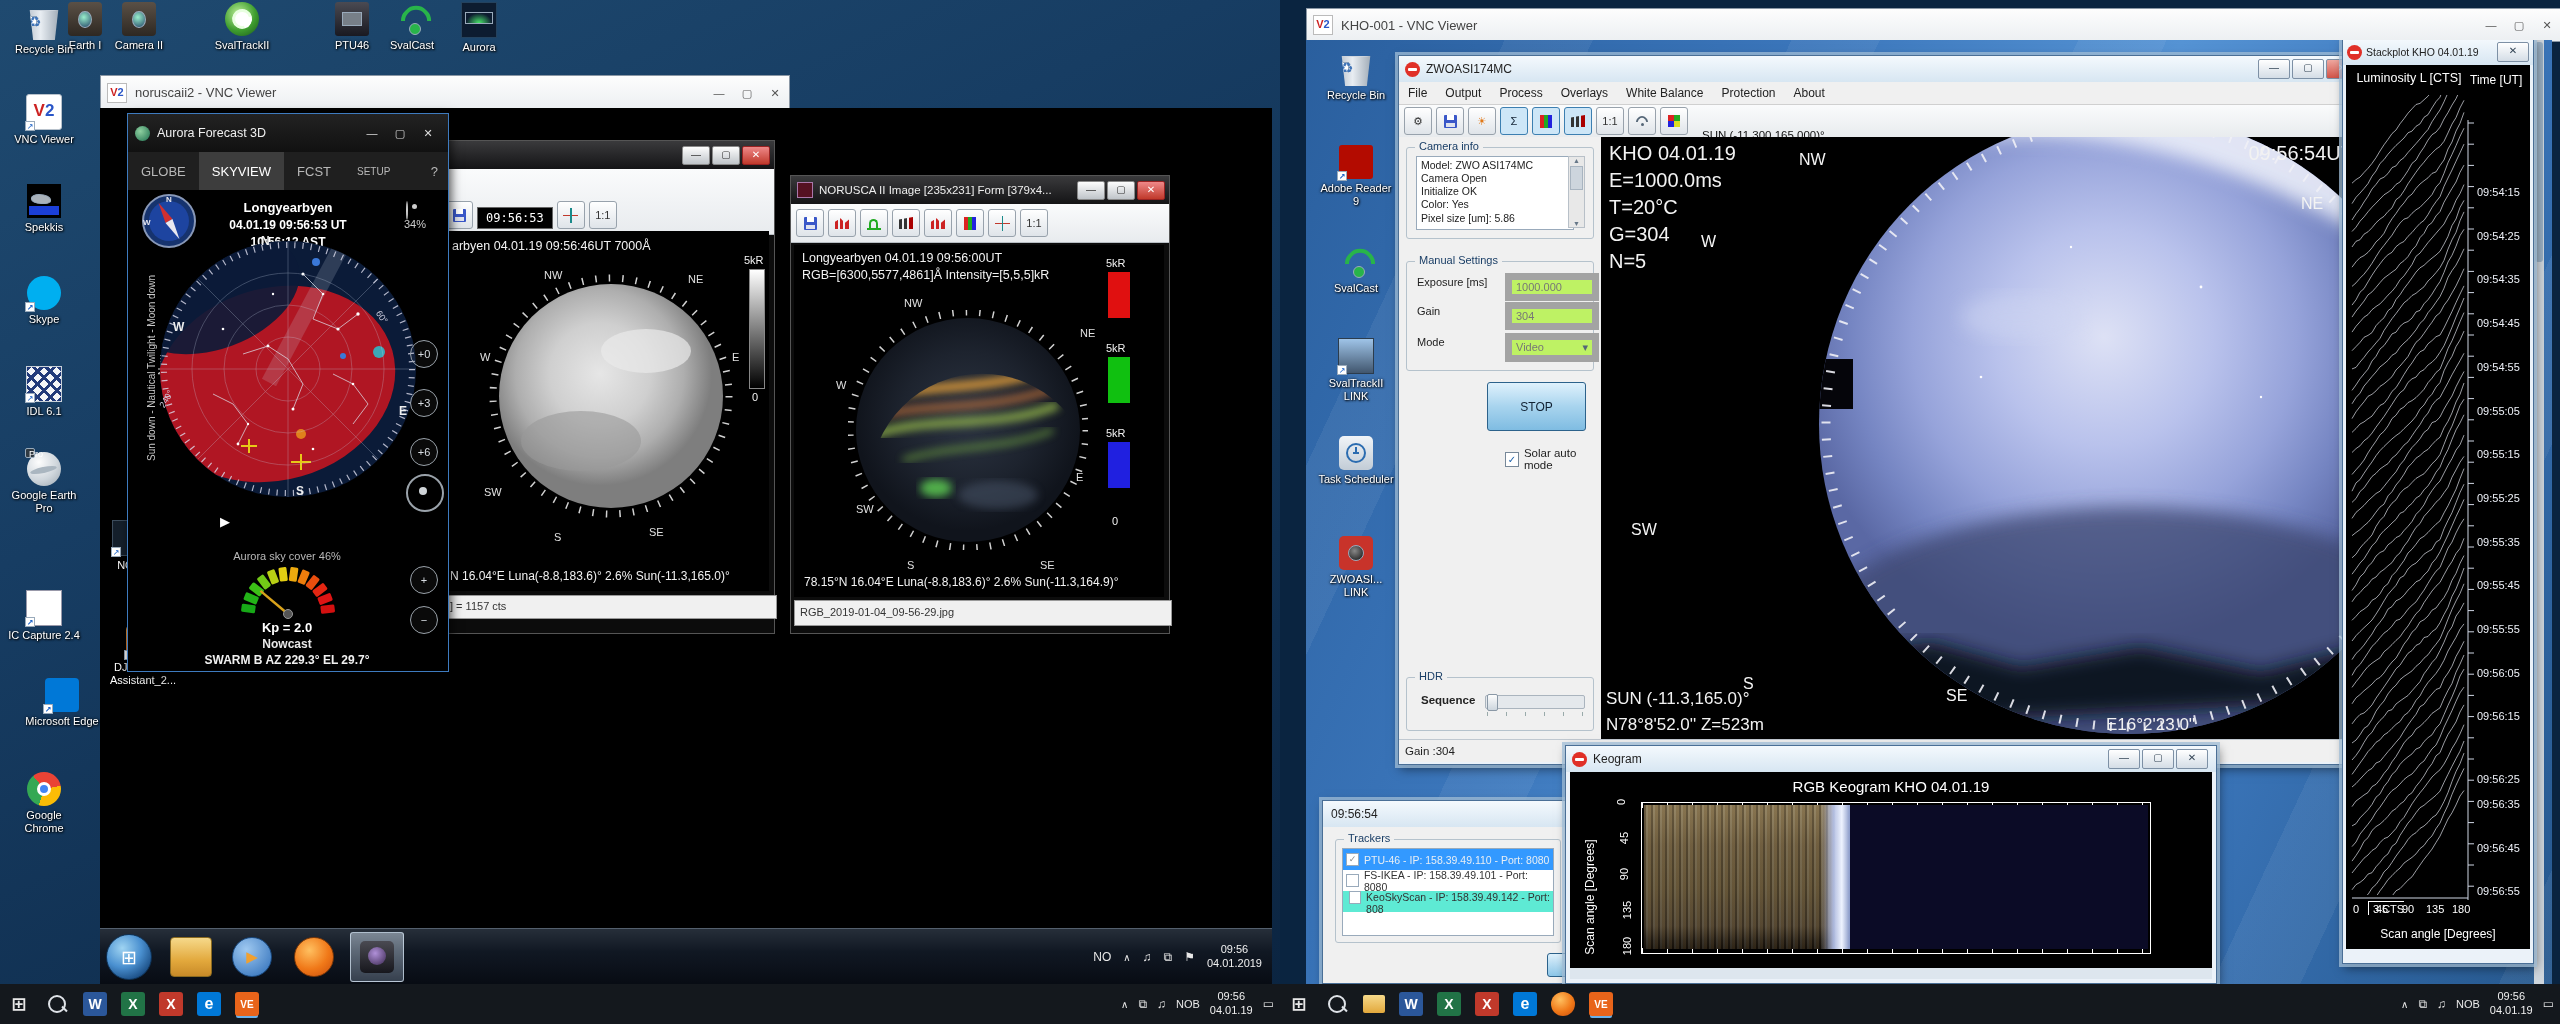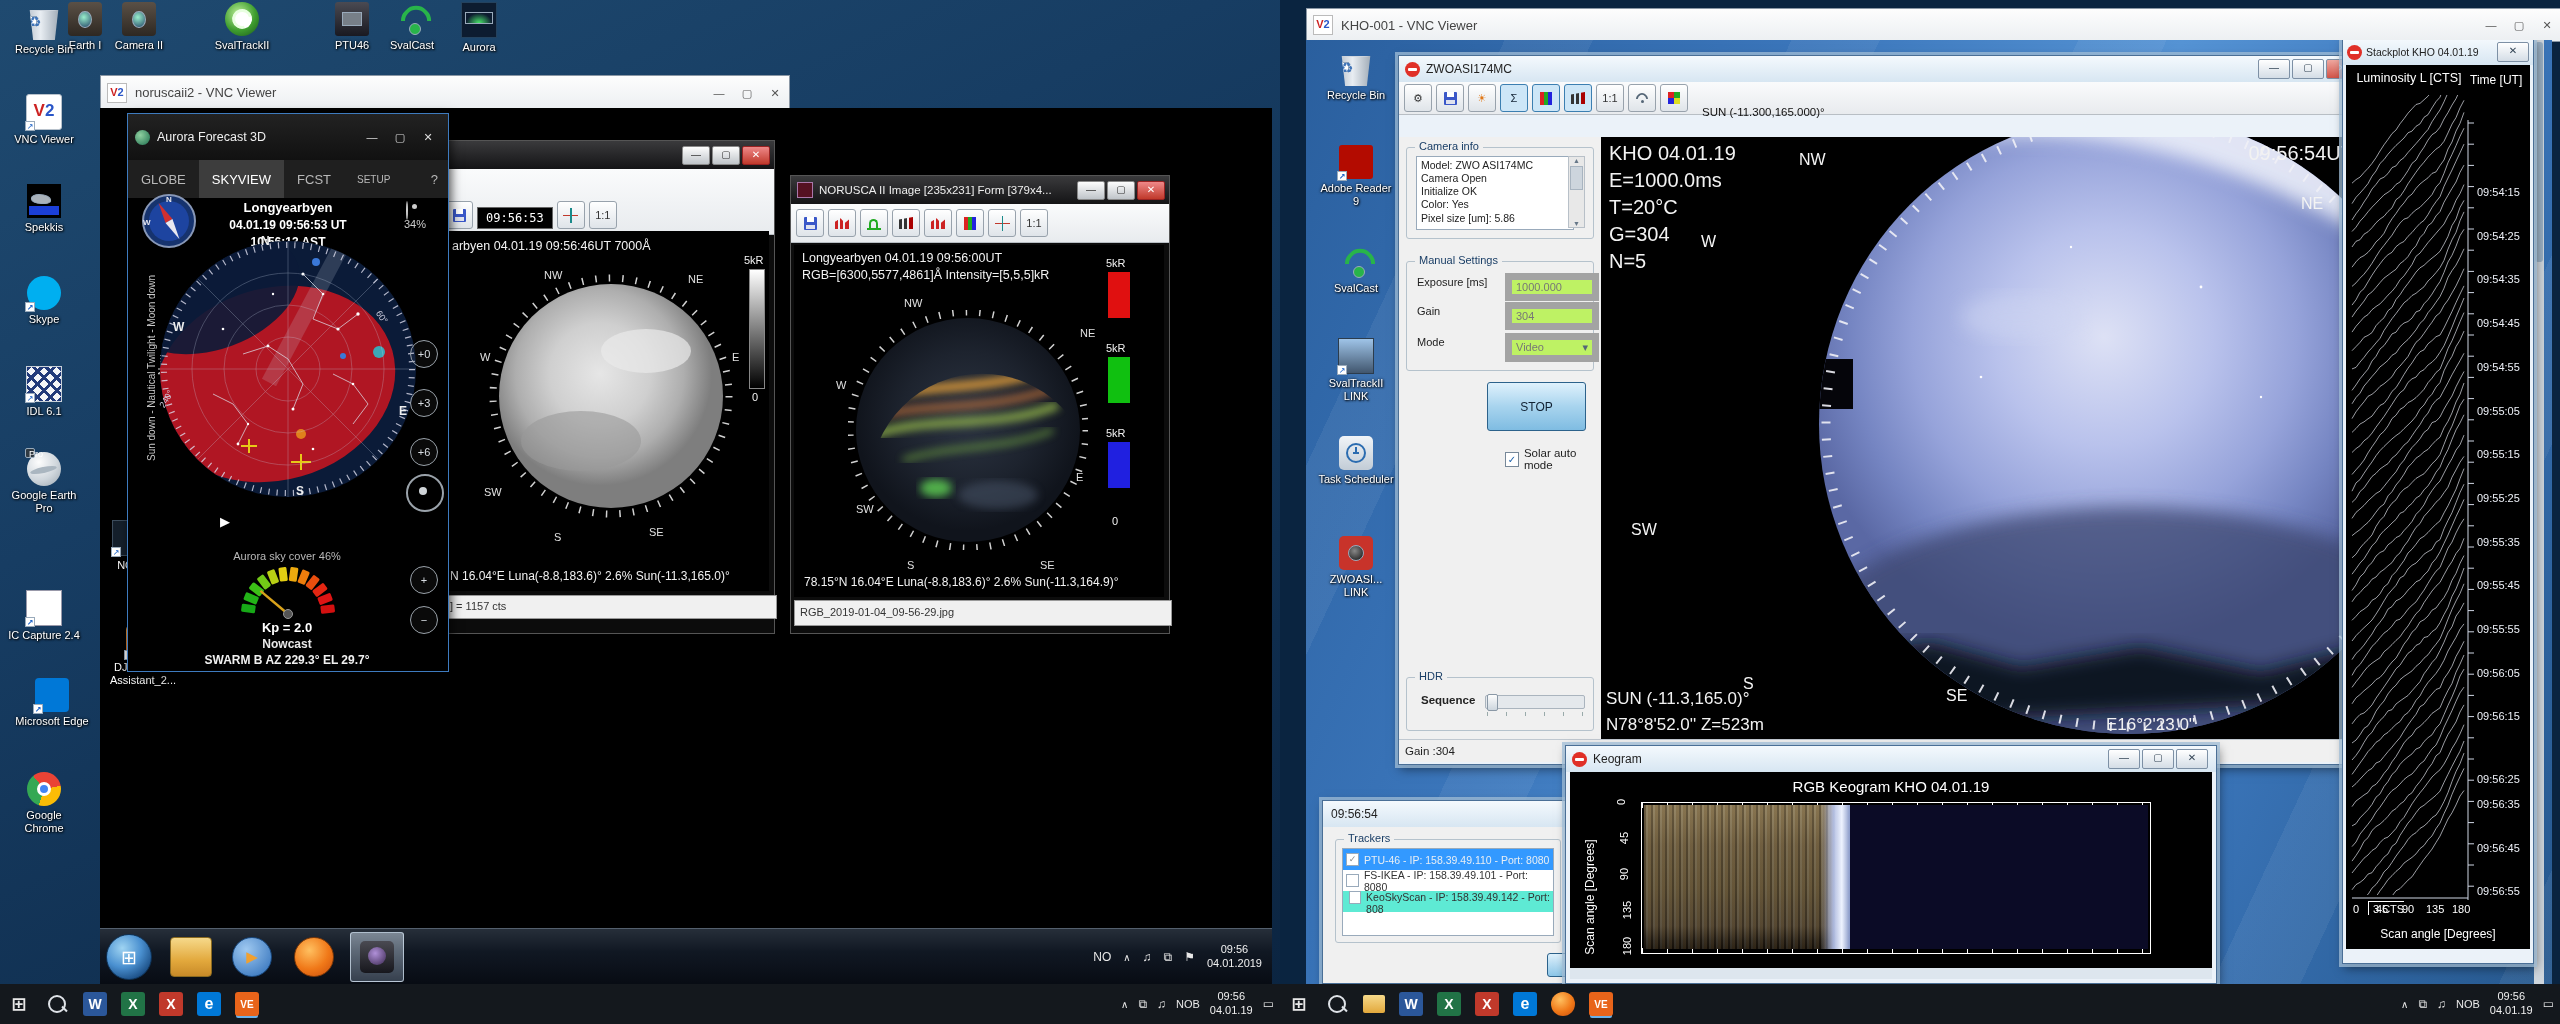--- a/index.html
+++ b/index.html
@@ -164,21 +164,21 @@
           <span class="lbl">IDL 6.1</span>
         </div>
         <div class="dicon" style="position: absolute; left: 6px; top: 452px; width: 76px;">
           <span class="glyph g g-gep sc"></span>
           <span class="lbl">Google Earth Pro</span>
         </div>
         <div class="dicon" style="position: absolute; left: 6px; top: 590px; width: 76px;">
           <span class="glyph g g-icc sc"></span>
           <span class="lbl">IC Capture 2.4</span>
         </div>
-        <div class="dicon" style="position: absolute; left: 14px; top: 678px; width: 76px;">
+        <div class="dicon" style="position: absolute; left: 24px; top: 678px; width: 76px;">
           <span class="glyph g g-edge sc"></span>
           <span class="lbl">Microsoft Edge</span>
         </div>
         <div class="dicon" style="position: absolute; left: 6px; top: 772px; width: 76px;">
           <span class="glyph g g-chr sc"></span>
           <span class="lbl">Google Chrome</span>
         </div>
       </div>
 
     <div class="ab vnc-title" style="left:100px;top:75px;width:688px;height:33px;">
@@ -330,21 +330,21 @@
               <span style="position: absolute; left: 312px; top: 182px; color: rgb(240, 240, 240); font-size: 11px;">5kR</span>
               <div style="position: absolute; left: 314px; top: 197px; width: 22px; height: 46px; background: rgb(32, 32, 224);"></div>
               <span style="position: absolute; left: 318px; top: 270px; color: rgb(240, 240, 240); font-size: 11px;">0</span>
             </div>
           <div class="ab ovtext" style="left:10px;top:330px;font-size:12px;white-space:nowrap;">78.15°N  16.04°E  Luna(-8.8,183.6)° 2.6% Sun(-11.3,164.9)°</div>
         </div>
         <div class="ab" style="left:3px;top:424px;width:371px;height:24px;background:#f0f0f0;border:1px solid #999;font-size:11px;color:#333;line-height:23px;padding-left:5px;">RGB_2019-01-04_09-56-29.jpg</div>
       </div>
 
       <div class="ab" style="left:27px;top:5px;width:320px;height:557px;background:#000;border:1px solid #3e7bbf;box-shadow:2px 3px 10px rgba(0,0,0,.7);">
-        <div style="height:46px;background:linear-gradient(180deg,#222,#111);display:flex;align-items:center;color:#f0f0f0;font-size:12.5px;">
+        <div style="height:38px;background:linear-gradient(180deg,#222,#111);display:flex;align-items:center;color:#f0f0f0;font-size:12.5px;">
           <span style="width:15px;height:15px;border-radius:50%;background:radial-gradient(circle at 35% 35%,#8fd0a0,#1d6e4e);margin:0 7px;"></span>
           <span>Aurora Forecast 3D</span>
           <span class="wbtns" style="margin-right:6px;">
             <span class="wbtn" style="color:#ddd;">—</span>
             <span class="wbtn" style="color:#ddd;">▢</span>
             <span class="wbtn" style="color:#ddd;">✕</span>
           </span>
         </div>
         <div id="auroraTabs" style="height:38px;background:#1f1f1f;display:flex;align-items:stretch;">
             <div style="display: flex; align-items: center; padding: 0px 13px; font-size: 13px; color: rgb(184, 184, 184); background: transparent;">GLOBE</div>
@@ -590,20 +590,29 @@
       <div class="ab win7" style="left:92px;top:15px;width:964px;height:708px;">
         <div class="w7title">
           <span class="noent"></span>
           <span>ZWOASI174MC</span>
           <span class="wbtns" style="margin-right:5px;">
             <span class="w7btn">—</span>
             <span class="w7btn">▢</span>
             <span class="w7btn close">✕</span>
           </span>
         </div>
+        <div id="zwoMenu" style="height:22px;background:#f0f0f0;border-bottom:1px solid #d0d0d0;display:flex;align-items:center;font-size:12px;color:#222;">
+            <span style="padding: 0px 9px;">File</span>
+            <span style="padding: 0px 9px;">Output</span>
+            <span style="padding: 0px 9px;">Process</span>
+            <span style="padding: 0px 9px;">Overlays</span>
+            <span style="padding: 0px 9px;">White Balance</span>
+            <span style="padding: 0px 9px;">Protection</span>
+            <span style="padding: 0px 9px;">About</span>
+          </div>
         <div id="zwoToolbar" class="toolstrip" style="height:32px;padding-left:5px;">
             <span class="tbtn">⚙</span>
             <span class="tbtn">
               <span class="i-floppy"></span>
             </span>
             <span class="tbtn" style="color: rgb(224, 120, 24);">☀</span>
             <span class="tbtn hl" style="color: rgb(17, 34, 51);">Σ</span>
             <span class="tbtn hl">
               <span class="i-rgb"></span>
             </span>

